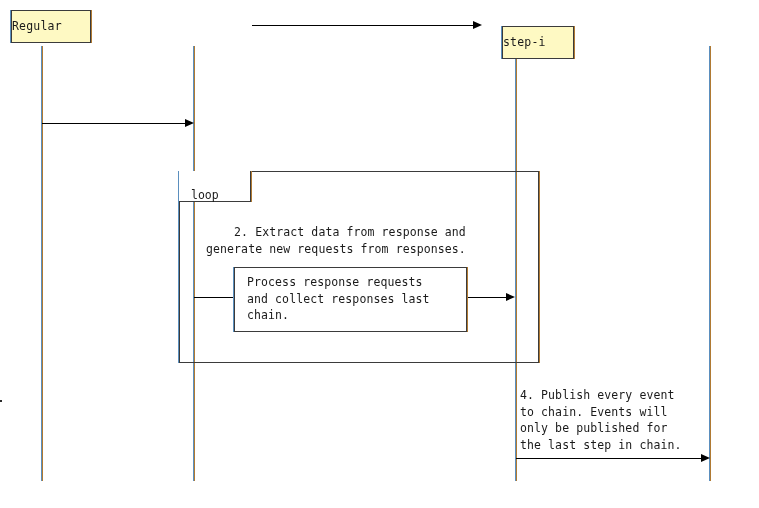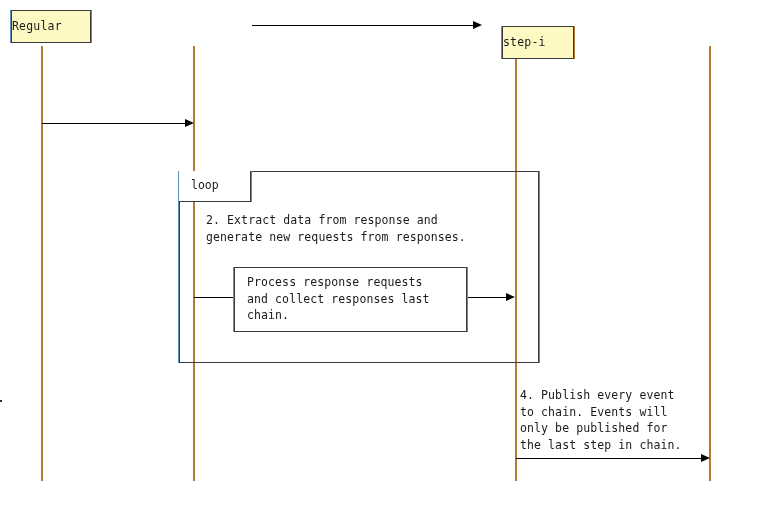--- a/index.html
+++ b/index.html
@@ -78,21 +78,21 @@
     box-shadow: -1px 0 0 0 #5b8fbe, 1px 0 0 0 #b07a33;
   }
   .fragment-tab {
     position: absolute;
     box-sizing: border-box;
     border: 1px solid #3b3b3b;
     border-top: none;
     border-left: none;
     background: #ffffff;
     display: flex;
-    align-items: center;
+    align-items: flex-end;
     box-shadow: 1px 0 0 0 #b07a33;
   }
   .fragment-tab-label {
     font-size: 11.5px;
     color: #1a1a1a;
     padding-left: 12px;
     line-height: 1;
     white-space: nowrap;
   }
 
@@ -144,21 +144,21 @@
   <div class="msg-head" style="left:473px; top:21px;"></div>
 
   <div class="msg-line" style="left:42px; top:123px; width:144px;"></div>
   <div class="msg-head" style="left:185px; top:119px;"></div>
 
   <div class="fragment" style="left:179px; top:171px; width:360px; height:192px;"></div>
   <div class="fragment-tab" style="left:179px; top:171px; width:72px; height:31px;">
     <span class="fragment-tab-label">loop</span>
   </div>
 
-  <div class="note-text" style="left:206px; top:212px;"><span>2. Extract data from response and</span>
+  <div class="note-text" style="left:206px; top:224px;text-align:right;"><span>2. Extract data from response and</span>
 <span>generate new requests from responses.</span></div>
 
   <div class="msg-line" style="left:194px; top:297px; width:40px;"></div>
   <div class="msg-line" style="left:467px; top:297px; width:40px;"></div>
   <div class="msg-head" style="left:506px; top:293px;"></div>
 
   <div class="note-box" style="left:234px; top:267px; width:233px; height:65px;"></div>
   <div class="note-box-text" style="left:247px; top:274px;"><span>Process response requests</span>
 <span>and collect responses last</span>
 <span>chain.</span></div>

